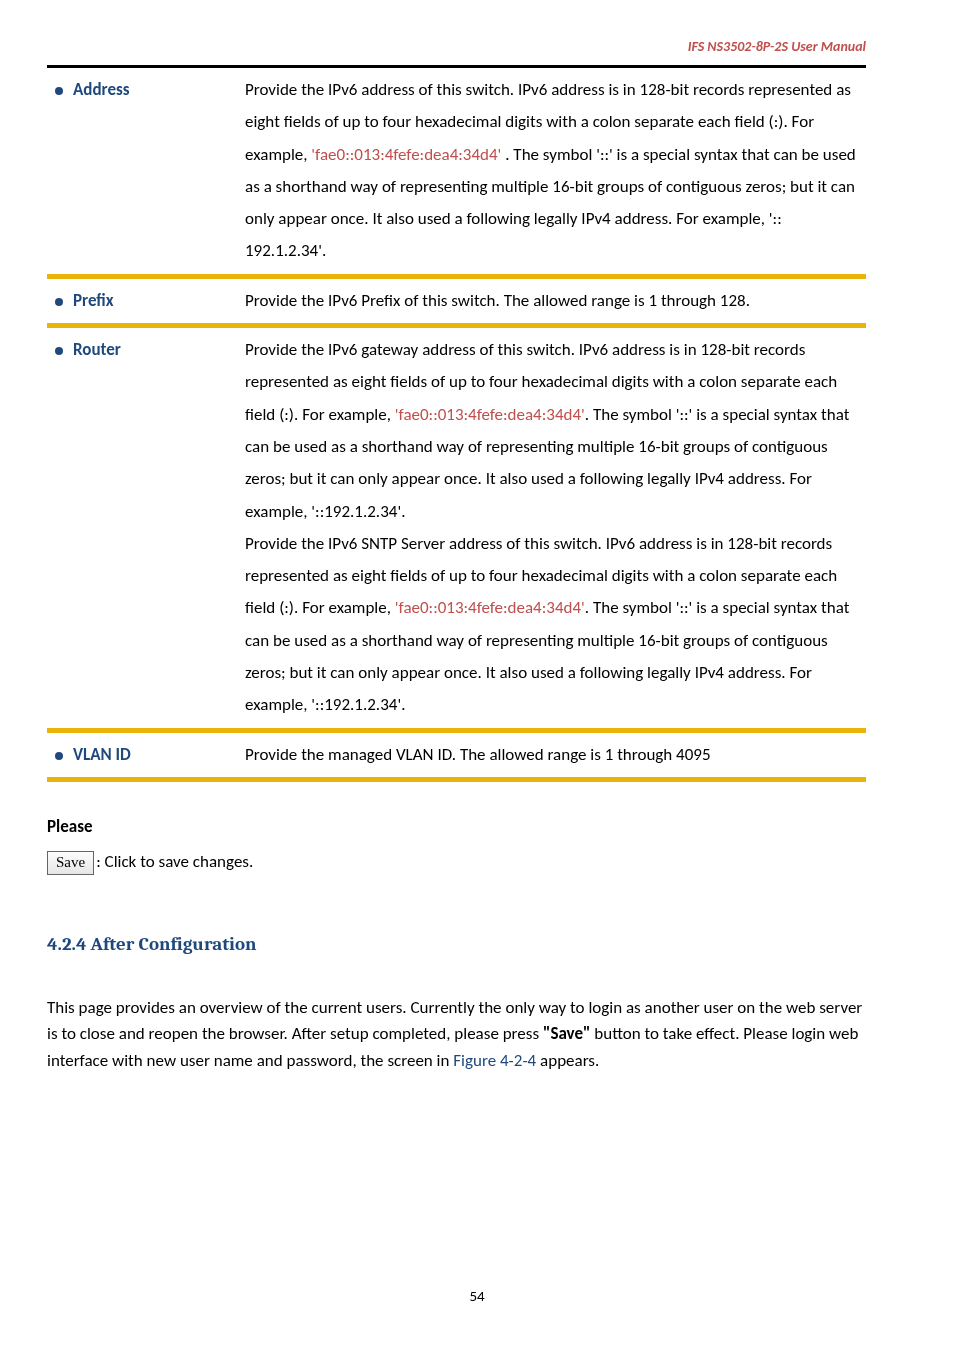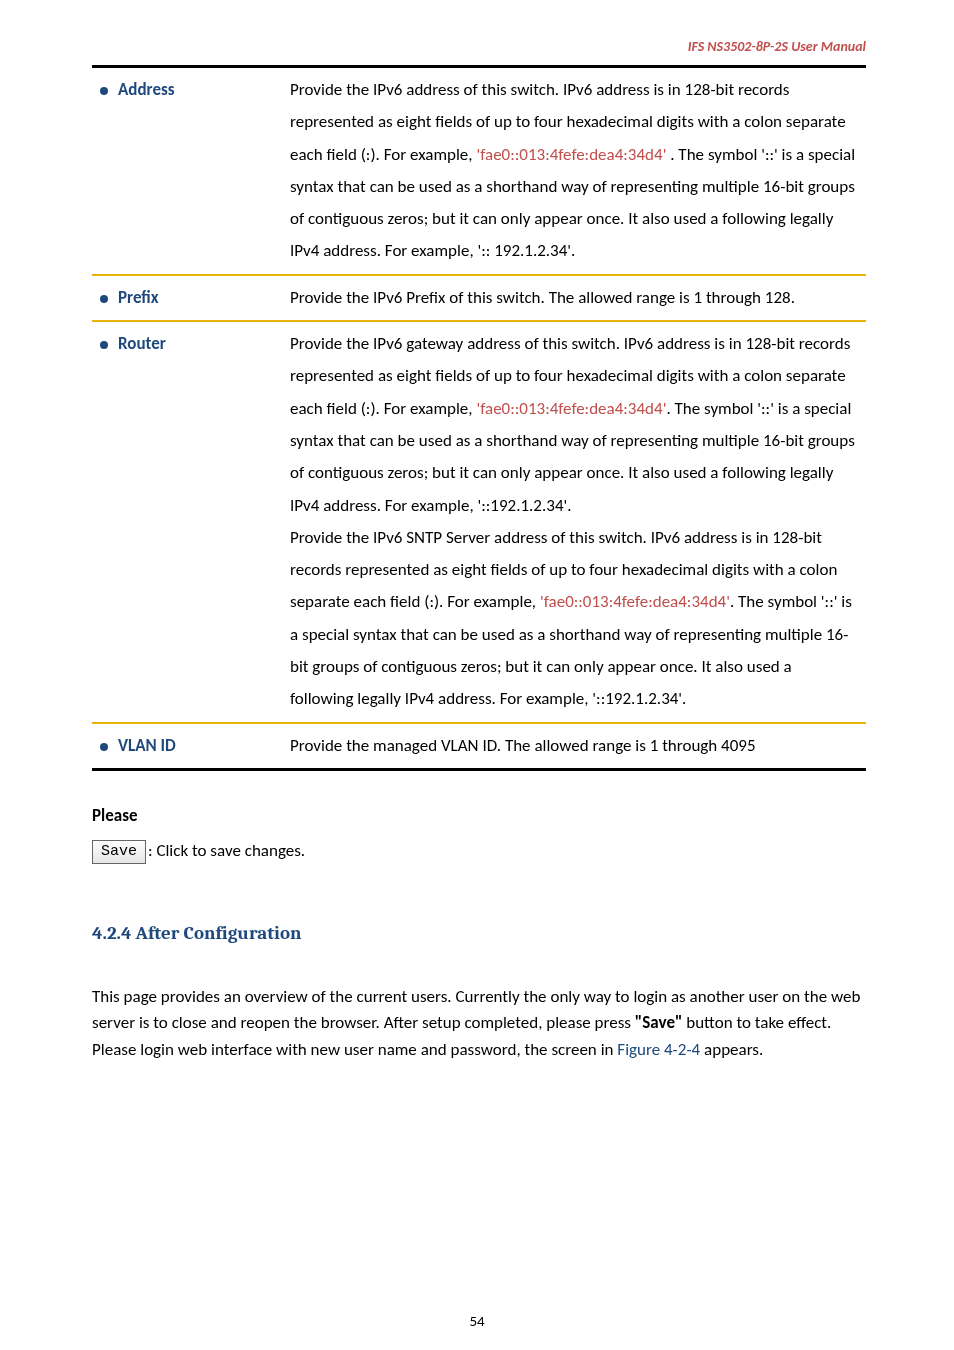--- a/index.html
+++ b/index.html
@@ -6,21 +6,21 @@
     margin: 0;
     padding: 0;
     width: 954px;
     background: #fff;
     font-family: Calibri, "Segoe UI", Arial, sans-serif;
     color: #000;
   }
   .page {
     width: 954px;
     min-height: 1350px;
-    padding: 38px 88px 0 92px;
+    padding: 38px 88px 0 47px;
     box-sizing: border-box;
     position: relative;
   }
   .header-label {
     text-align: right;
     font-style: italic;
     font-weight: 700;
     color: #c0504d;
     font-size: 14px;
     margin-bottom: 10px;
@@ -30,21 +30,21 @@
     width: 100%;
     border-collapse: collapse;
     border-top: 3px solid #000;
     border-bottom: 3px solid #000;
     font-size: 17px;
     line-height: 1.9;
     table-layout: fixed;
   }
   table.desc td {
     border-top: 1px solid #000;
-    border-bottom: 2px solid #eab308;
+    border-bottom: 5px solid #eab308;
     padding: 6px 10px 6px 10px;
     vertical-align: top;
   }
   table.desc tr:first-child td {
     border-top: 3px solid #000;
   }
   table.desc td.term {
     width: 160px;
     font-weight: 700;
     color: #1f497d;
@@ -74,21 +74,21 @@
     margin: 0 0 14px 0;
   }
   .btn-row {
     font-size: 17px;
     margin-bottom: 16px;
   }
   .fake-btn {
     display: inline-block;
     border: 1px solid #666;
     background: linear-gradient(#fdfdfd, #e6e6e6);
-    font-family: Liberation Mono, monospace;
+    font-family: Liberation Serif, serif;
     font-size: 15px;
     padding: 2px 8px 3px 8px;
     vertical-align: middle;
     margin-right: 2px;
   }
 
   .config-heading {
     margin-top: 58px;
     font-family: Cambria, Georgia, "Times New Roman", serif;
     font-weight: 700;
@@ -103,21 +103,21 @@
   }
   .blue-text {
     color: #1f497d;
   }
   .strong {
     font-weight: 700;
   }
 
   .page-number {
     position: absolute;
-    bottom: 20px;
+    bottom: 45px;
     left: 0;
     width: 954px;
     text-align: center;
     font-size: 15px;
   }
 </style>
 </head>
 <body>
 
 <div class="page">

